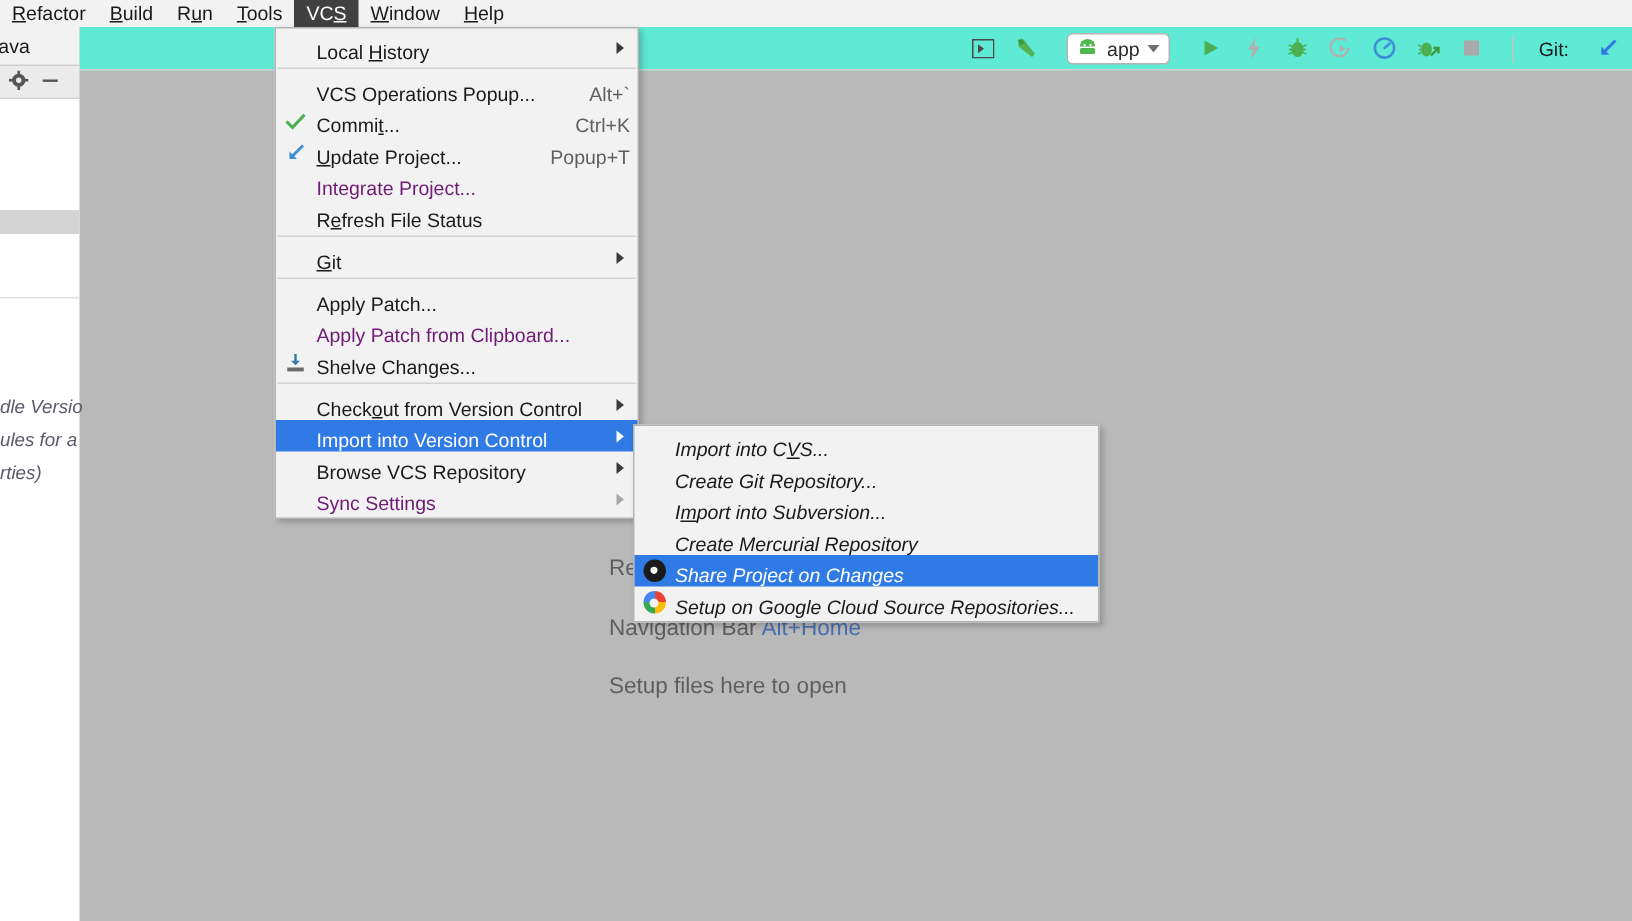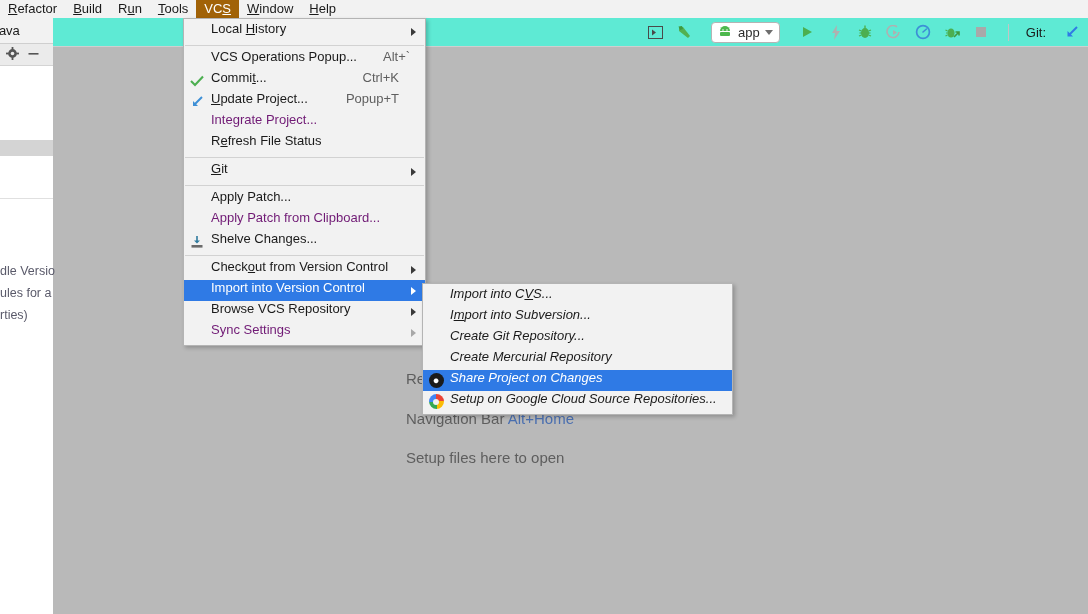--- a/index.html
+++ b/index.html
@@ -20,21 +20,21 @@
     position: absolute; top: 0; left: 0; width: 1088px; height: 18px;
     background: #f2f2f2;
     display: flex; align-items: center;
     font-size: 13px;
   }
   .mb-item {
     padding: 1px 8px 2px 8px; height: 18px;
     display: flex; align-items: center;
     white-space: nowrap; color: #1a1a1a;
   }
-  .mb-item.active { background: #a16207; color: #ffffff; }
+  .mb-item.active { background: #404040; color: #ffffff; }
 
   
   #toolbar {
     position: absolute; top: 18px; left: 53px; width: 1035px; height: 29px;
     background: #5eead4;
     border-bottom: 1px solid #cfcfcf;
     display: flex; align-items: center; justify-content: flex-end;
     padding-right: 6px;
   }
   .tb-group { display: flex; align-items: center; gap: 9px; }
@@ -73,21 +73,21 @@
   #leftpanel {
     position: absolute; top: 66px; left: 0; width: 53px; height: 548px;
     background: #ffffff;
   }
   #leftpanel .sel-row {
     position: absolute; top: 74px; left: 0; width: 53px; height: 16px;
     background: #d4d4d4;
   }
   #leftpanel .clipped {
     position: absolute; left: 0; width: 53px;
-    font-size: 12.5px; color: #5a5a6a; white-space: nowrap;
+    font-size: 12.5px; color: #5a5a6a; white-space: nowrap; font-style: italic;
   }
   #leftpanel .c1 { top: 198px; }
   #leftpanel .c2 { top: 220px; }
   #leftpanel .c3 { top: 242px; }
   #leftrule {
     position: absolute; top: 132px; left: 0; width: 53px; height: 1px;
     background: #e0e0e0;
   }
 
   
@@ -107,22 +107,22 @@
     border: 1px solid #b4b4b4;
     box-shadow: 2px 2px 4px rgba(0,0,0,0.22);
     padding: 2px 0;
   }
   #vcsmenu { left: 183px; top: 18px; width: 243px; }
   #submenu { left: 422px; top: 283px; width: 311px; font-style: italic; }
 
   .mi {
     position: relative;
     height: 21px;
-    display: flex; align-items: flex-start;
-    padding-left: 27px; padding-right: 26px;
+    display: flex; align-items: flex-end;
+    padding-left: 27px; padding-right: 5px;
     font-size: 13px; color: #1a1a1a;
     white-space: nowrap;
   }
   .mi.dim { color: #701a75; }
   .mi.sel { background: #2f7ae5; color: #ffffff; }
   .mi .mi-label { flex: 0 0 auto; }
   .mi .mi-shortcut {
     margin-left: auto; padding-left: 26px;
     color: #5f5f5f; font-size: 13px;
   }
@@ -413,24 +413,24 @@
       <span class="mi-label">Sync Settings</span>
       <span class="mi-arrow"></span>
     </div>
   </div>
 
   <div class="menu" id="submenu">
     <div class="mi">
       <span class="mi-label">Import into C<span class="u">V</span>S...</span>
     </div>
     <div class="mi">
+      <span class="mi-label">Create Git Repository...</span>
+    </div>
+    <div class="mi">
       <span class="mi-label">I<span class="u">m</span>port into Subversion...</span>
-    </div>
-    <div class="mi">
-      <span class="mi-label">Create Git Repository...</span>
     </div>
     <div class="mi">
       <span class="mi-label">Create Mercurial Repository</span>
     </div>
     <div class="mi sel">
       <span class="mi-icon">
         <span class="gh">
             <span>●</span>
           </span>
       </span>

